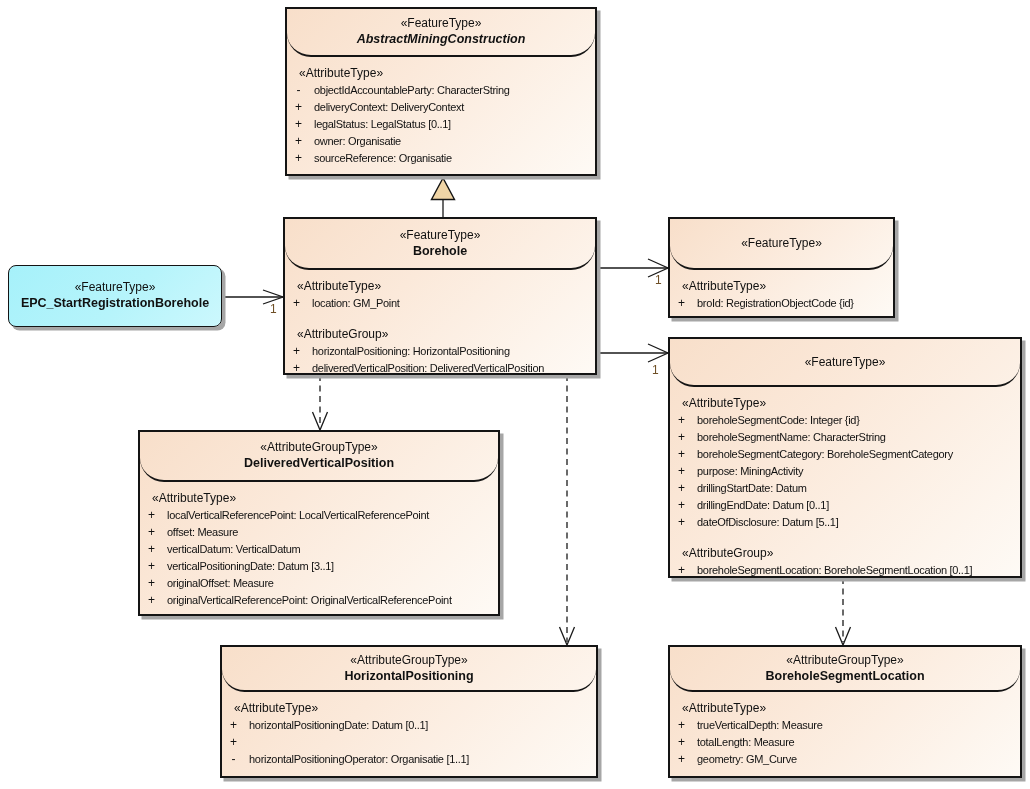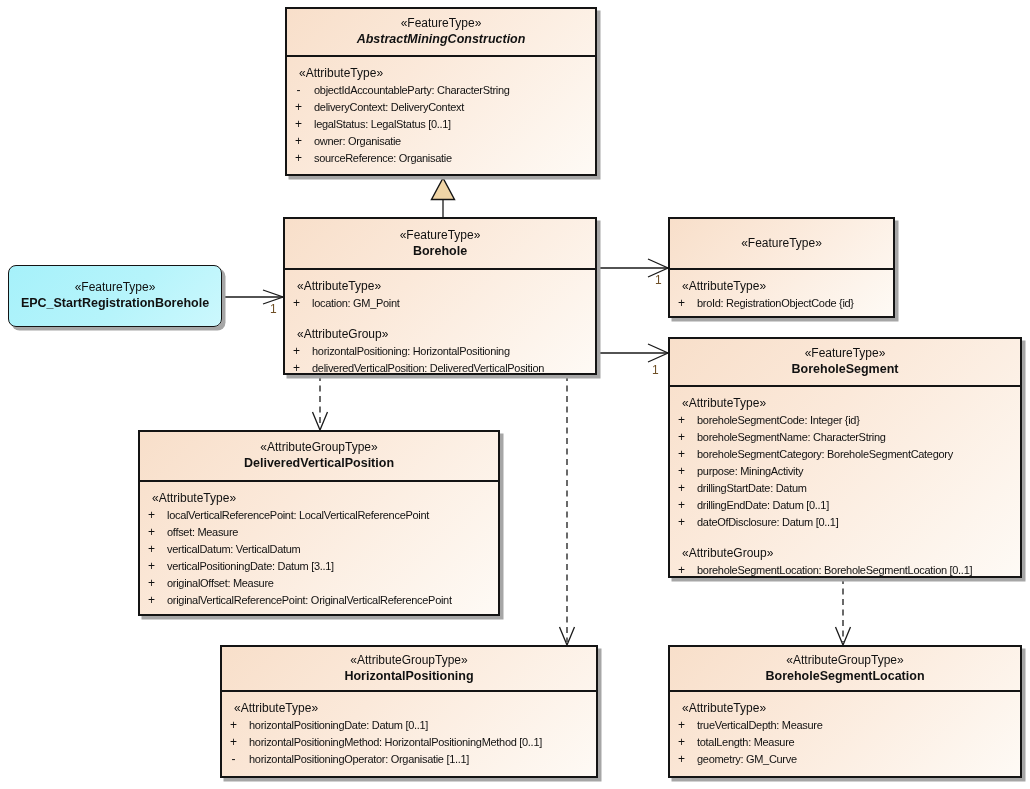--- a/index.html
+++ b/index.html
@@ -13,20 +13,21 @@
     position:absolute; box-sizing:border-box;
     border:2px solid #141414;
     background:linear-gradient(135deg,#f8dfca 0%,#fbe9da 40%,#fefaf5 100%);
     box-shadow:3.5px 3.5px 0 #a6a6a6;
     overflow:hidden;
   }
   .uml-header {
     box-sizing:border-box; border-bottom:2px solid #141414;
     display:flex; flex-direction:column; justify-content:center;
     text-align:center;
+    border-radius:24px;
   }
   .uml-header.no-divider { border-bottom:none; height:100%; }
   .stereotype { font-size:12px; color:#111; line-height:15px; }
   .class-name { font-size:12.5px; font-weight:bold; color:#111; line-height:17px; }
   .abstract-cls .class-name { font-style:italic; }
 
   .compartment { padding-top:8px; color:#111; }
   .sec-heading { font-size:12px; line-height:17px; padding-left:12px; }
   .sec-gap { margin-top:14px; }
   .attr-row { display:flex; line-height:17px; }
@@ -177,21 +178,20 @@
         <div class="attr-row">
           <span class="vis">+</span>
           <span class="attr-text">broId: RegistrationObjectCode {id}</span>
         </div>
       </div>
   </div>
 
   <div class="uml-box" id="box-segment">
     <div class="uml-header">
       <span class="stereotype">«FeatureType»</span>
-      <span class="class-name">BoreholeSegment</span>
     </div>
     <div class="compartment">
         <div class="sec-heading">«AttributeType»</div>
         <div class="attr-row">
           <span class="vis">+</span>
           <span class="attr-text">boreholeSegmentCode: Integer {id}</span>
         </div>
         <div class="attr-row">
           <span class="vis">+</span>
           <span class="attr-text">boreholeSegmentName: CharacterString</span>
@@ -207,21 +207,21 @@
         <div class="attr-row">
           <span class="vis">+</span>
           <span class="attr-text">drillingStartDate: Datum</span>
         </div>
         <div class="attr-row">
           <span class="vis">+</span>
           <span class="attr-text">drillingEndDate: Datum [0..1]</span>
         </div>
         <div class="attr-row">
           <span class="vis">+</span>
-          <span class="attr-text">dateOfDisclosure: Datum [0..1]</span>
+          <span class="attr-text">dateOfDisclosure: Datum [5..1]</span>
         </div>
         <div class="sec-heading sec-gap">«AttributeGroup»</div>
         <div class="attr-row">
           <span class="vis">+</span>
           <span class="attr-text">boreholeSegmentLocation: BoreholeSegmentLocation [0..1]</span>
         </div>
       </div>
   </div>
 
   <div class="uml-box" id="box-dvp">
@@ -264,21 +264,20 @@
       <span class="class-name">HorizontalPositioning</span>
     </div>
     <div class="compartment">
         <div class="sec-heading">«AttributeType»</div>
         <div class="attr-row">
           <span class="vis">+</span>
           <span class="attr-text">horizontalPositioningDate: Datum [0..1]</span>
         </div>
         <div class="attr-row">
           <span class="vis">+</span>
-          <span class="attr-text">horizontalPositioningMethod: HorizontalPositioningMethod [0..1]</span>
         </div>
         <div class="attr-row">
           <span class="vis">-</span>
           <span class="attr-text">horizontalPositioningOperator: Organisatie [1..1]</span>
         </div>
       </div>
   </div>
 
   <div class="uml-box" id="box-bsl">
     <div class="uml-header">

